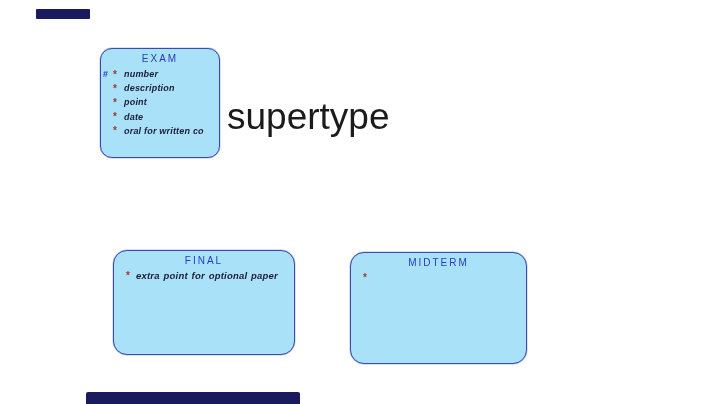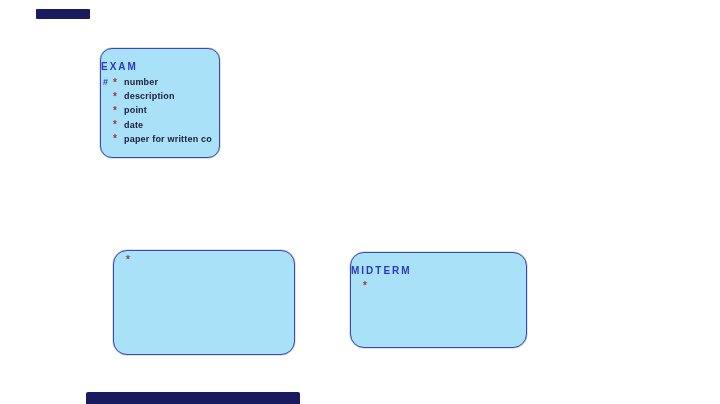--- a/index.html
+++ b/index.html
@@ -24,29 +24,29 @@
   .entity {
     position: absolute;
     background: #a9e1f8;
     border: 1.5px solid #3a4aad;
     box-sizing: border-box;
     overflow: hidden;
     box-shadow: 0 0 0 0.5px rgba(58,74,173,0.35);
   }
   .entity-exam    { left: 100px; top: 48px;  width: 120px; height: 110px; border-radius: 12px; }
   .entity-final   { left: 113px; top: 250px; width: 182px; height: 105px; border-radius: 14px; }
-  .entity-midterm { left: 350px; top: 252px; width: 177px; height: 96px; border-radius: 14px; }
+  .entity-midterm { left: 350px; top: 252px; width: 177px; height: 112px; border-radius: 14px; }
 
   .entity-title {
-    margin-top: 12px;
+    margin-top: 4px;
     height: 12px;
-    text-align: left;
+    text-align: center;
     color: #2a3abf;
     font-size: 10px;
-    font-weight: bold;
+    font-weight: normal;
     letter-spacing: 2px;
     white-space: nowrap;
   }
   .attr-list { margin-top: 2px; }
   .attr-row {
     display: flex;
     align-items: center;
     height: 14.2px;
     padding-left: 2px;
     font-size: 9px;
@@ -62,21 +62,21 @@
     font-size: 9px;
     font-weight: bold;
   }
   .mand-marker {
     width: 11px;
     flex: 0 0 11px;
     color: #a5352c;
     font-size: 10px;
     font-weight: bold;
   }
-  .attr-name { letter-spacing: 0.2px; }
+  .attr-name { letter-spacing: 0.2px; font-style: italic; }
 
   
   .subtype .attr-list { margin-top: 1px; }
   .subtype .attr-row { font-size: 9.5px; padding-left: 12px; word-spacing: 1px; }
   .subtype .mand-marker { width: 10px; flex: 0 0 10px; }
 
   
   .annotation {
     position: absolute;
     color: #1b1b1b;
@@ -114,30 +114,33 @@
         <span class="attr-name">point</span>
       </div>
       <div class="attr-row">
         <span class="pk-marker"></span>
         <span class="mand-marker">*</span>
         <span class="attr-name">date</span>
       </div>
       <div class="attr-row">
         <span class="pk-marker"></span>
         <span class="mand-marker">*</span>
-        <span class="attr-name">paper for written co</span>
+        <span class="attr-name">oral for written co</span>
       </div>
     </div>
   </div>
 
+  <div class="annotation annotation-supertype">supertype</div>
 
   <div class="entity subtype entity-final">
+    <div class="entity-title">FINAL</div>
     <div class="attr-list">
       <div class="attr-row">
         <span class="mand-marker">*</span>
+        <span class="attr-name">extra point for optional paper</span>
       </div>
     </div>
   </div>
 
   <div class="entity subtype entity-midterm">
     <div class="entity-title">MIDTERM</div>
     <div class="attr-list">
       <div class="attr-row">
         <span class="mand-marker">*</span>
       </div>

